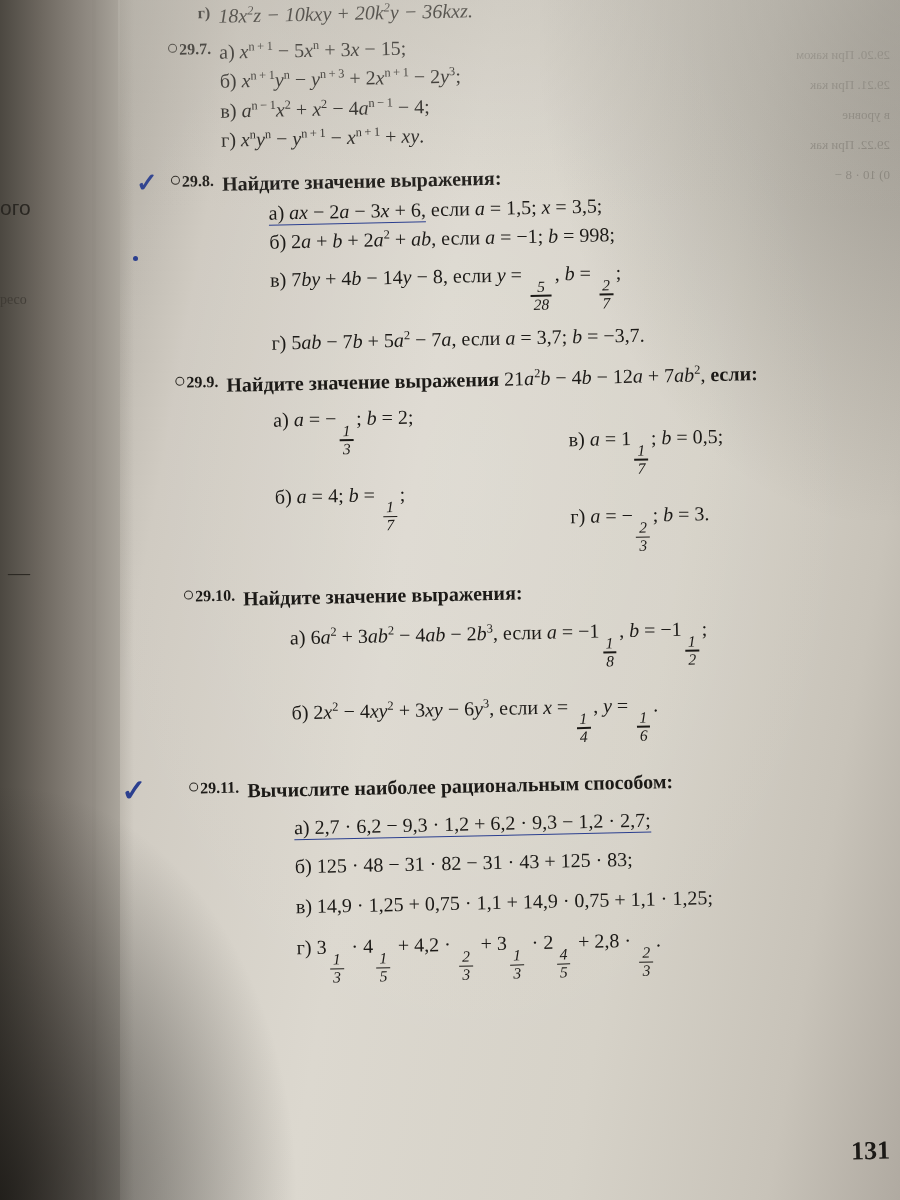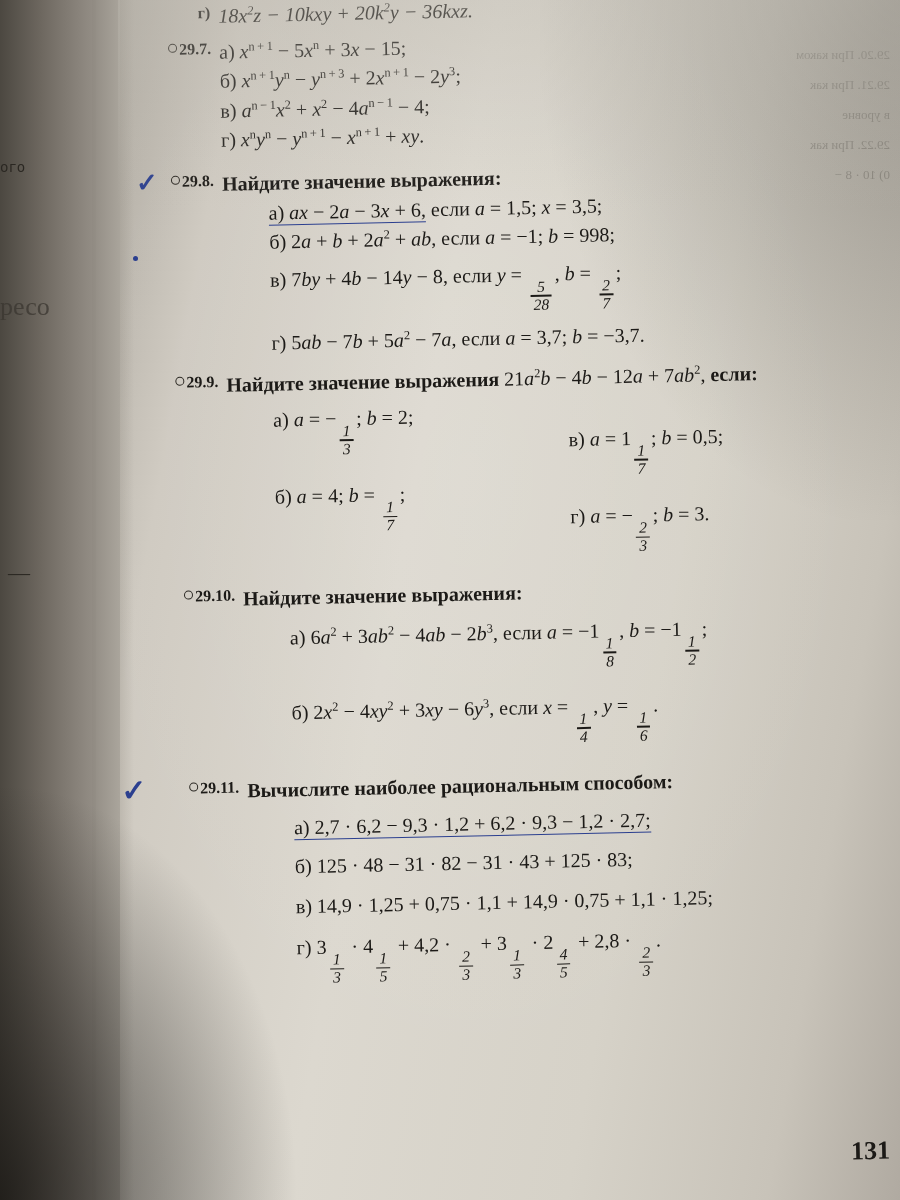--- a/index.html
+++ b/index.html
@@ -296,21 +296,21 @@
             </div>
           </div>
         </div>
       </div>
 
     </div>
 
     <div class="pagenum">131</div>
   </div>
 
-  <div style="position:absolute;left:0;top:160px;font-size:14px;color:#2a2722;font-family:Liberation Mono, monospace;">ого</div>
-  <div style="position:absolute;left:0;top:292px;font-size:26px;color:#3a3630;opacity:.75;font-family:'Liberation Serif',serif;">ресо</div>
+  <div style="position:absolute;left:0;top:196px;font-size:21px;color:#2a2722;font-family:Liberation Sans, sans-serif;">ого</div>
+  <div style="position:absolute;left:0;top:292px;font-size:14px;color:#3a3630;opacity:.75;font-family:'Liberation Serif',serif;">ресо</div>
   <div style="position:absolute;left:8px;top:560px;font-size:22px;color:#2a2722;font-family:'Liberation Serif',serif;">—</div>
 
   <div class="dot" style="left:133px;top:256px;"></div>
   <div class="vignette-bl"></div>
   <div class="vignette-tr"></div>
   <div class="blur"></div>
 </div>
 
 </body></html>

